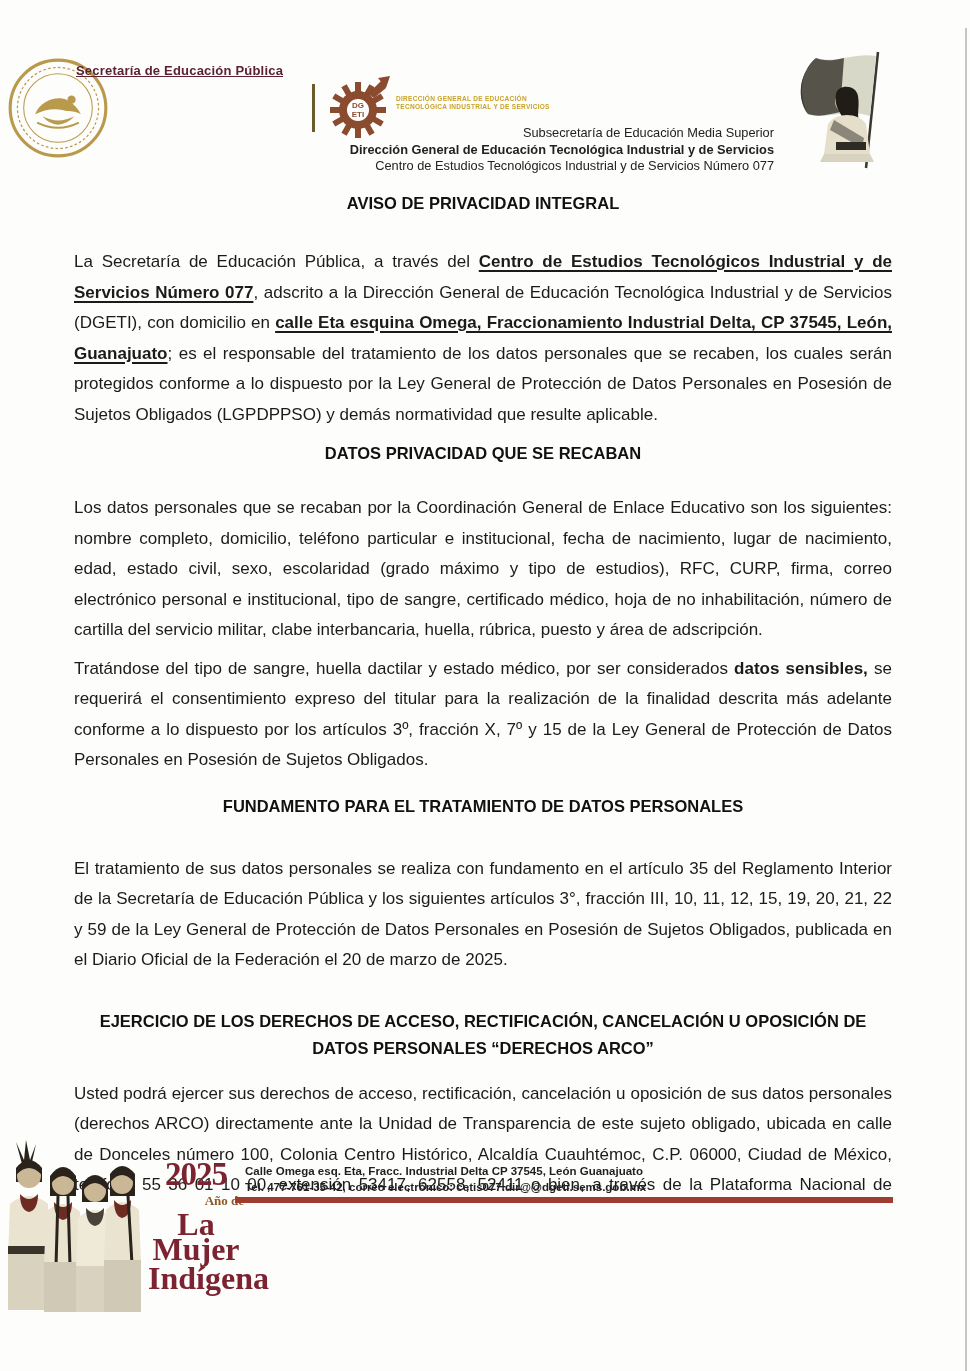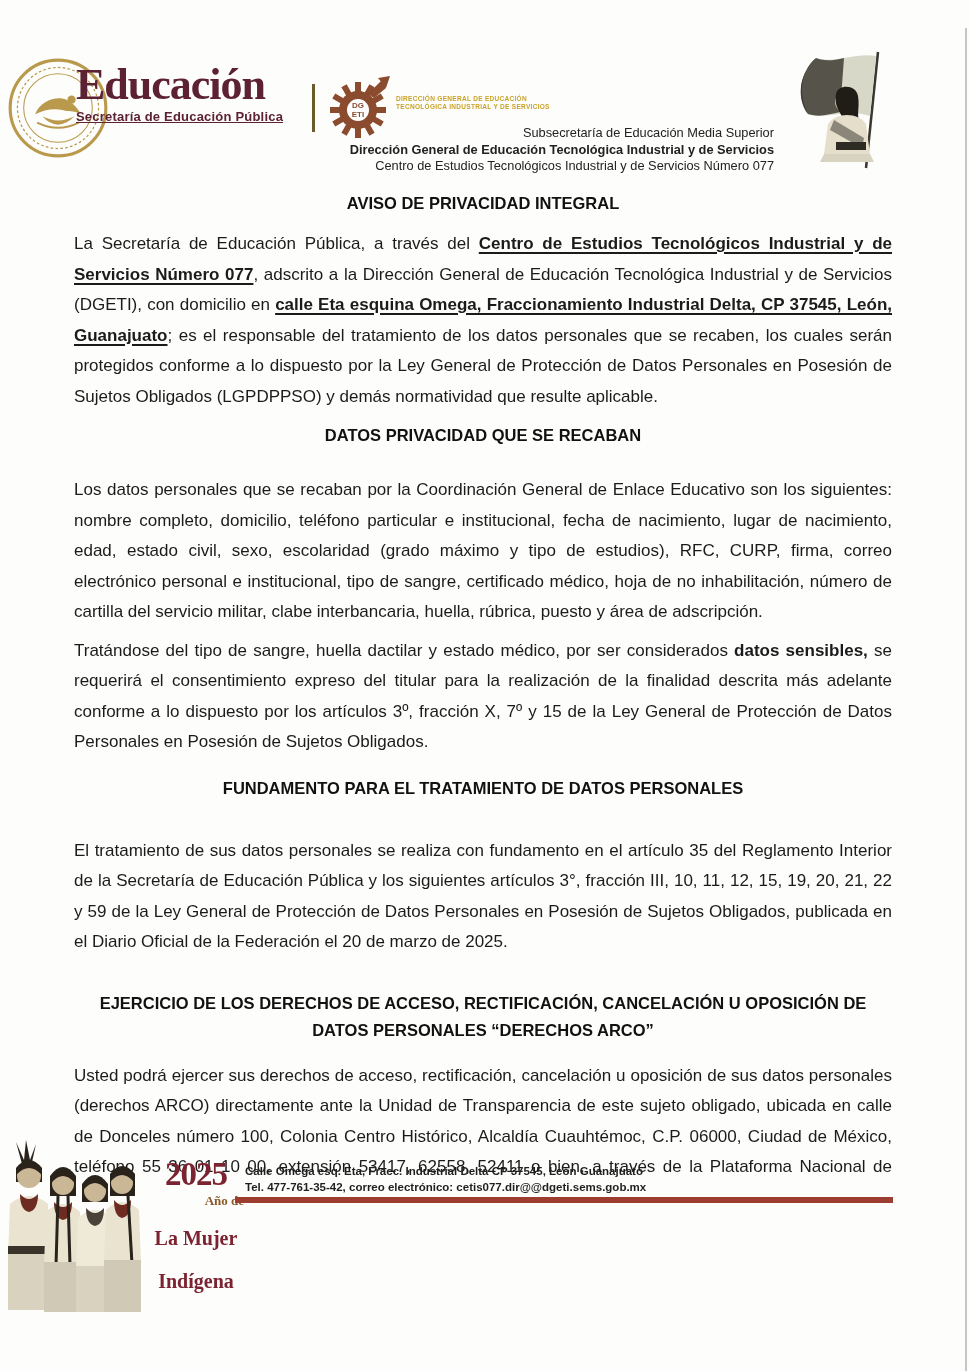--- a/index.html
+++ b/index.html
@@ -20,36 +20,36 @@
   .gear-caption{position:absolute; left:396px; top:95px; font-size:6.5px; font-weight:bold; color:#c9a227; line-height:8px; white-space:nowrap; letter-spacing:.3px;}
   .org-block{position:absolute; right:196px; top:125px; text-align:right; font-size:12.8px; line-height:16.5px; color:#222; width:600px;}
   .org-bold{font-weight:bold;}
   .flag-art{position:absolute; left:786px; top:50px; width:122px; height:124px;}
 
   
   .doc{position:absolute; left:74px; top:190px; width:818px;}
   .doc-heading{font-size:16.5px; font-weight:bold; text-align:center; margin:0; color:#111; line-height:27px;}
   .doc-paragraph{font-size:17px; line-height:30.5px; text-align:justify; margin:0; color:#1b1b1b;}
   .doc-paragraph span.u{text-decoration:underline; text-decoration-thickness:1.5px; text-underline-offset:3px;}
-  #doc-blocks > :nth-child(2){margin-top:12px;}
+  #doc-blocks > :nth-child(2){margin-top:30px;}
   #doc-blocks > :nth-child(3){margin-top:10px;}
   #doc-blocks > :nth-child(4){margin-top:26px;}
   #doc-blocks > :nth-child(5){margin-top:8px;}
   #doc-blocks > :nth-child(6){margin-top:17px;}
   #doc-blocks > :nth-child(7){margin-top:34px;}
   #doc-blocks > :nth-child(8){margin-top:32px;}
   #doc-blocks > :nth-child(9){margin-top:17px;}
   #doc-blocks > .doc-paragraph:last-child{text-align-last:justify;}
 
   
   .footer-women{position:absolute; left:2px; top:1138px; width:142px; height:178px;}
   .year-block{position:absolute; left:148px; top:1156px; width:96px; text-align:center; color:#7b2331; font-family:"Liberation Serif", serif;}
   .year-num{font-size:33px; font-weight:bold; line-height:36px; letter-spacing:-1px;}
   .year-caption{font-size:13px; font-weight:bold; color:#8a5a28; line-height:15px; margin-top:1px;text-align:right;}
-  .campaign{font-size:20px; font-weight:bold; line-height:25px; margin-top:18px;}
+  .campaign{font-size:32px; font-weight:bold; line-height:25px; margin-top:4px;}
   .footer-address{position:absolute; left:245px; top:1163px; font-size:11.5px; font-weight:bold; line-height:16px; color:#1f1f1f;}
   .footer-bar{position:absolute; left:235px; top:1197px; width:658px; height:6px; background:#9d3d30;}
 </style>
 </head>
 <body>
 
 <div class="page">
   <div class="scan-edge"></div>
 
   <div>
@@ -58,21 +58,20 @@
       <circle cx="50" cy="50" r="46" fill="none" stroke="#b99a4d" stroke-width="3"></circle>
       <circle cx="50" cy="50" r="39" fill="none" stroke="#b99a4d" stroke-width="1.2" stroke-dasharray="2.5 2.2"></circle>
       <circle cx="50" cy="50" r="33" fill="none" stroke="#b99a4d" stroke-width="1"></circle>
       <path d="M28,56 C33,42 50,38 58,42 C66,46 70,52 72,56 C64,52 60,54 54,52 C46,50 36,52 28,56 Z" fill="#b99a4d"></path>
       <circle cx="63" cy="42" r="4" fill="#b99a4d"></circle>
       <path d="M35,58 Q50,66 66,58 Q58,66 50,66 Q42,66 35,58 Z" fill="#b99a4d"></path>
       <path d="M30,64 Q50,74 70,64" fill="none" stroke="#b99a4d" stroke-width="2"></path>
     </svg>
 
     <div class="brand">
-      <div class="brand-word">Educación</div>
       <div class="brand-sub">Secretaría de Educación Pública</div>
     </div>
 
     <div class="hdr-divider"></div>
 
     <svg class="gear" viewBox="0 0 68 68">
       <g fill="#8a4b2e">
         <g>
           <rect x="31" y="8" width="6" height="10"></rect>
           <rect x="31" y="8" width="6" height="10" transform="rotate(30 34 36)"></rect>

